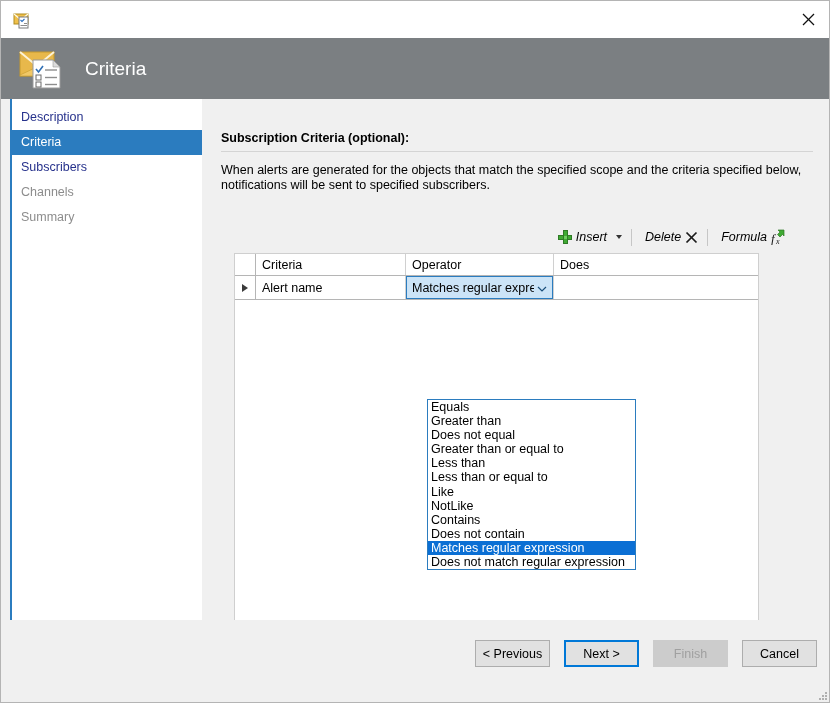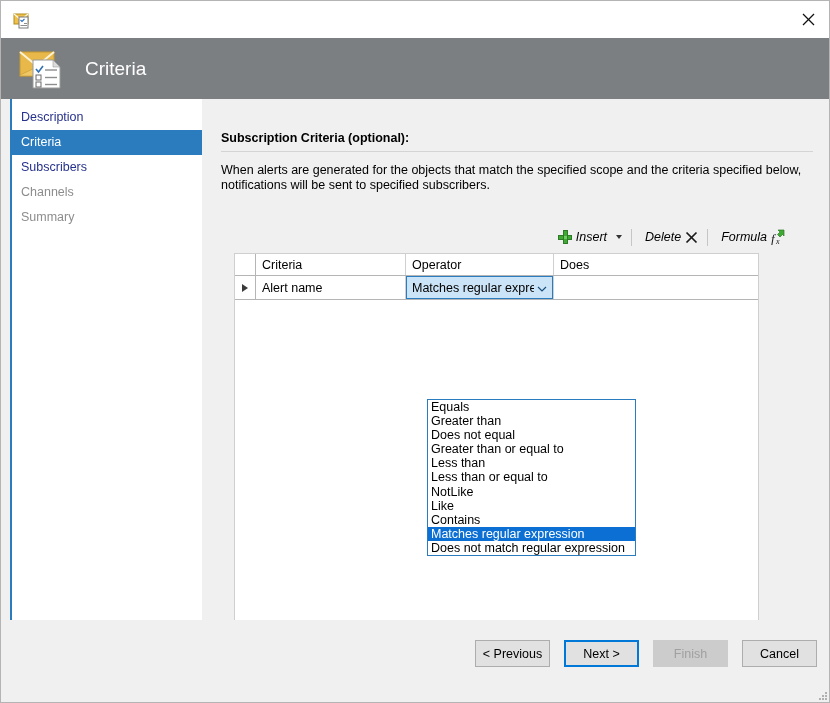--- a/index.html
+++ b/index.html
@@ -449,23 +449,24 @@
 
         </div>
 
         <div id="operator-dropdown">
           <div class="dd-item">Equals</div>
           <div class="dd-item">Greater than</div>
           <div class="dd-item">Does not equal</div>
           <div class="dd-item">Greater than or equal to</div>
           <div class="dd-item">Less than</div>
           <div class="dd-item">Less than or equal to</div>
+          <div class="dd-item">Like</div>
           <div class="dd-item">NotLike</div>
-          <div class="dd-item">Like</div>
           <div class="dd-item">Contains</div>
+          <div class="dd-item">Does not contain</div>
           <div class="dd-item sel">Matches regular expression</div>
           <div class="dd-item">Does not match regular expression</div>
         </div>
 
       </div>
     </div>
   </div>
 
   <div id="footer">
     <div id="footer-buttons">

